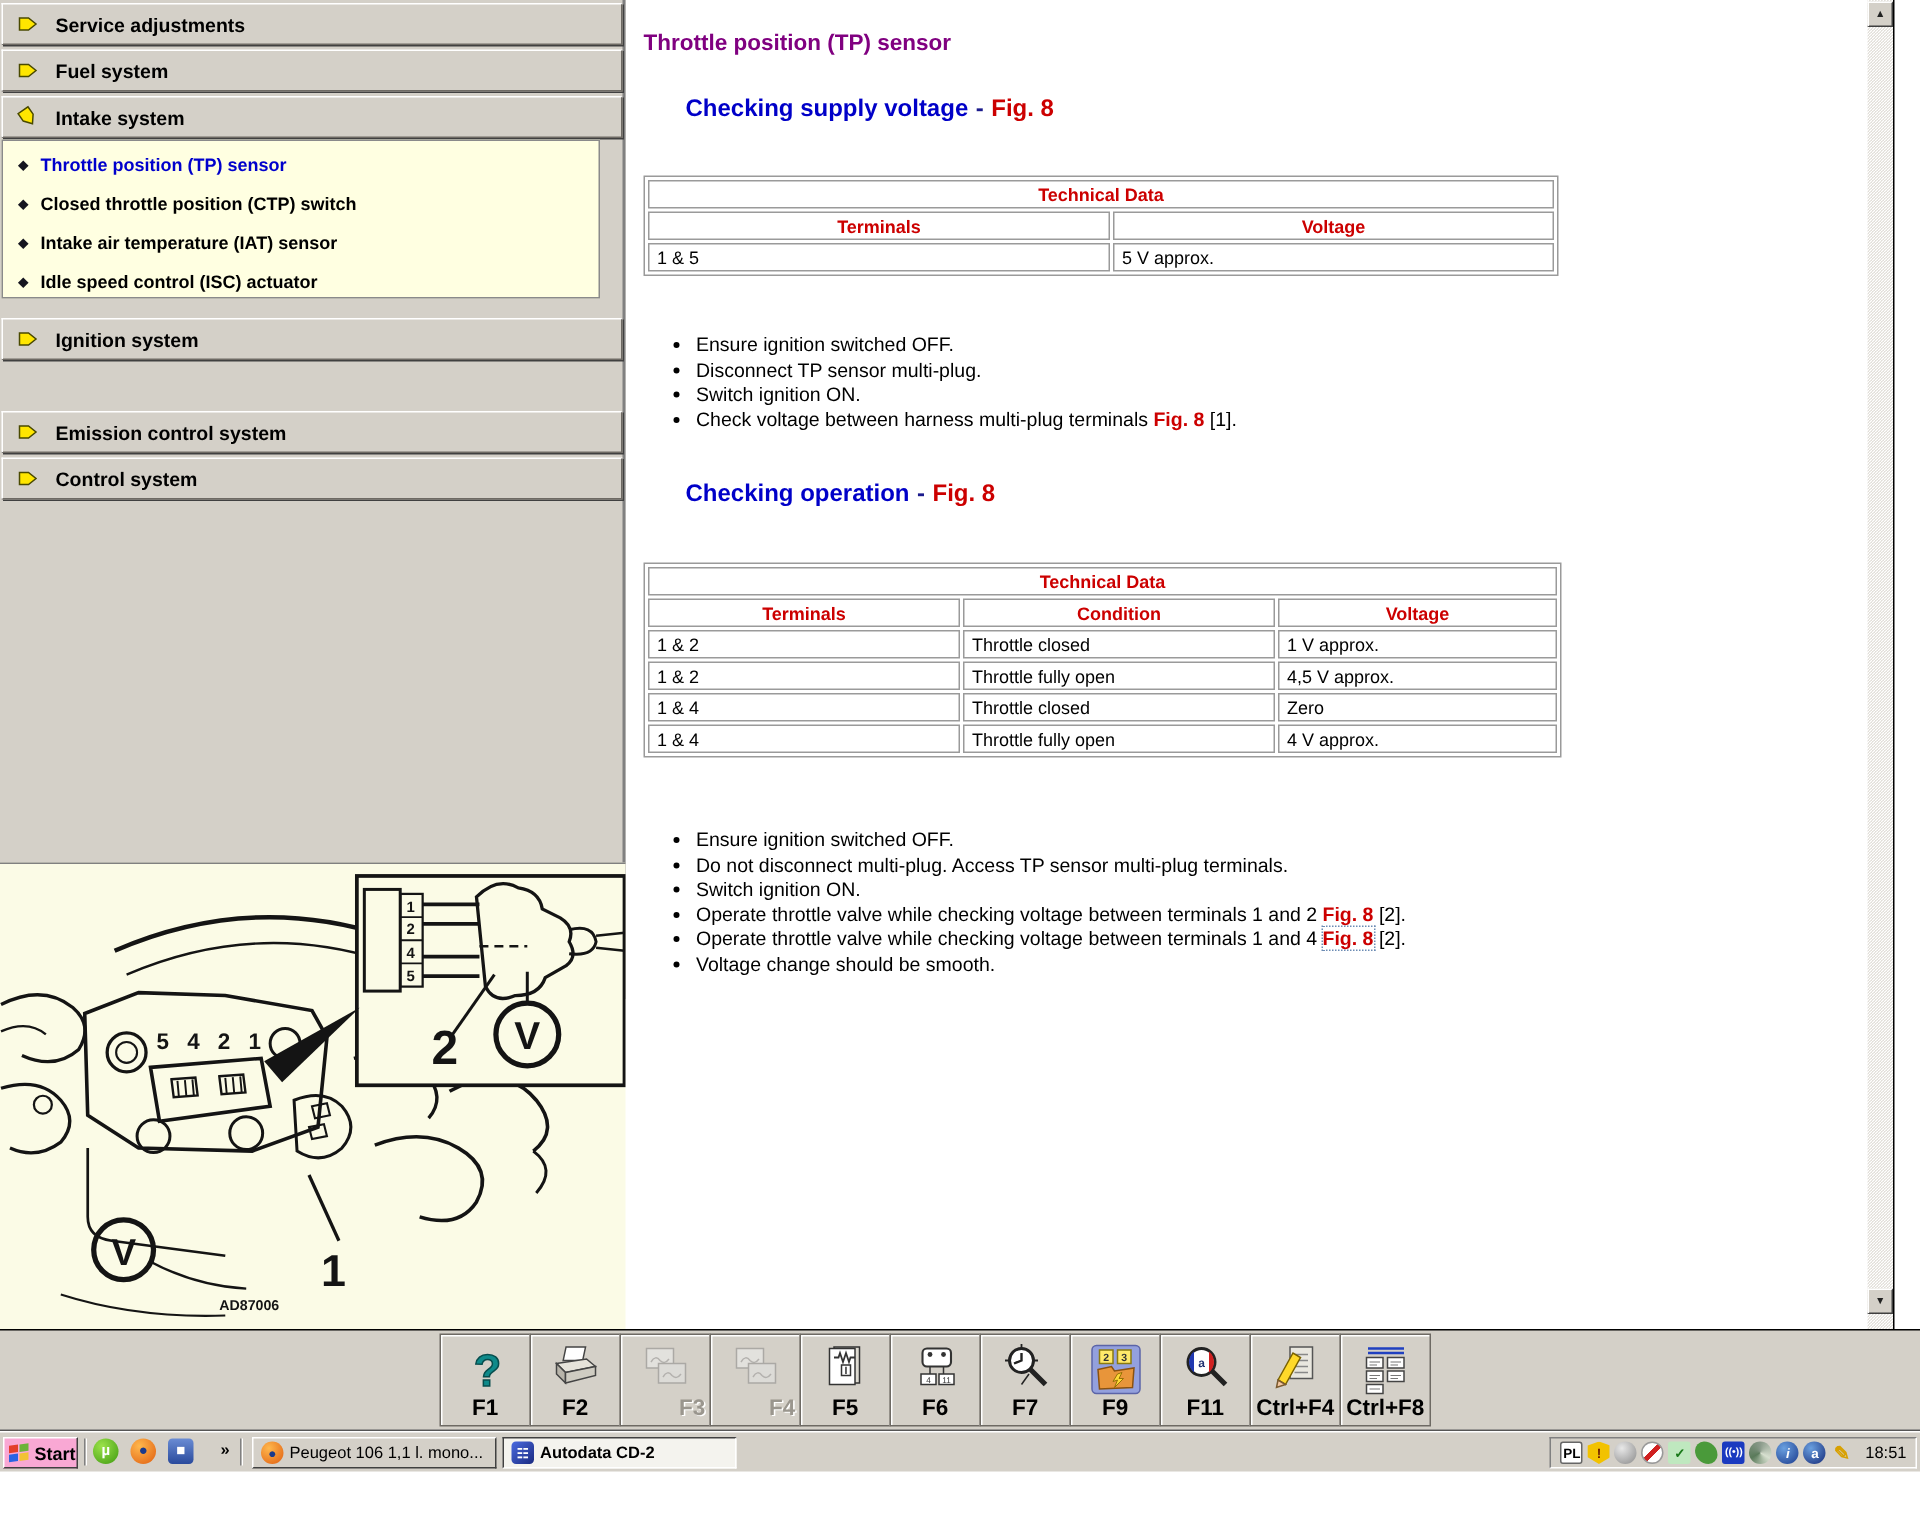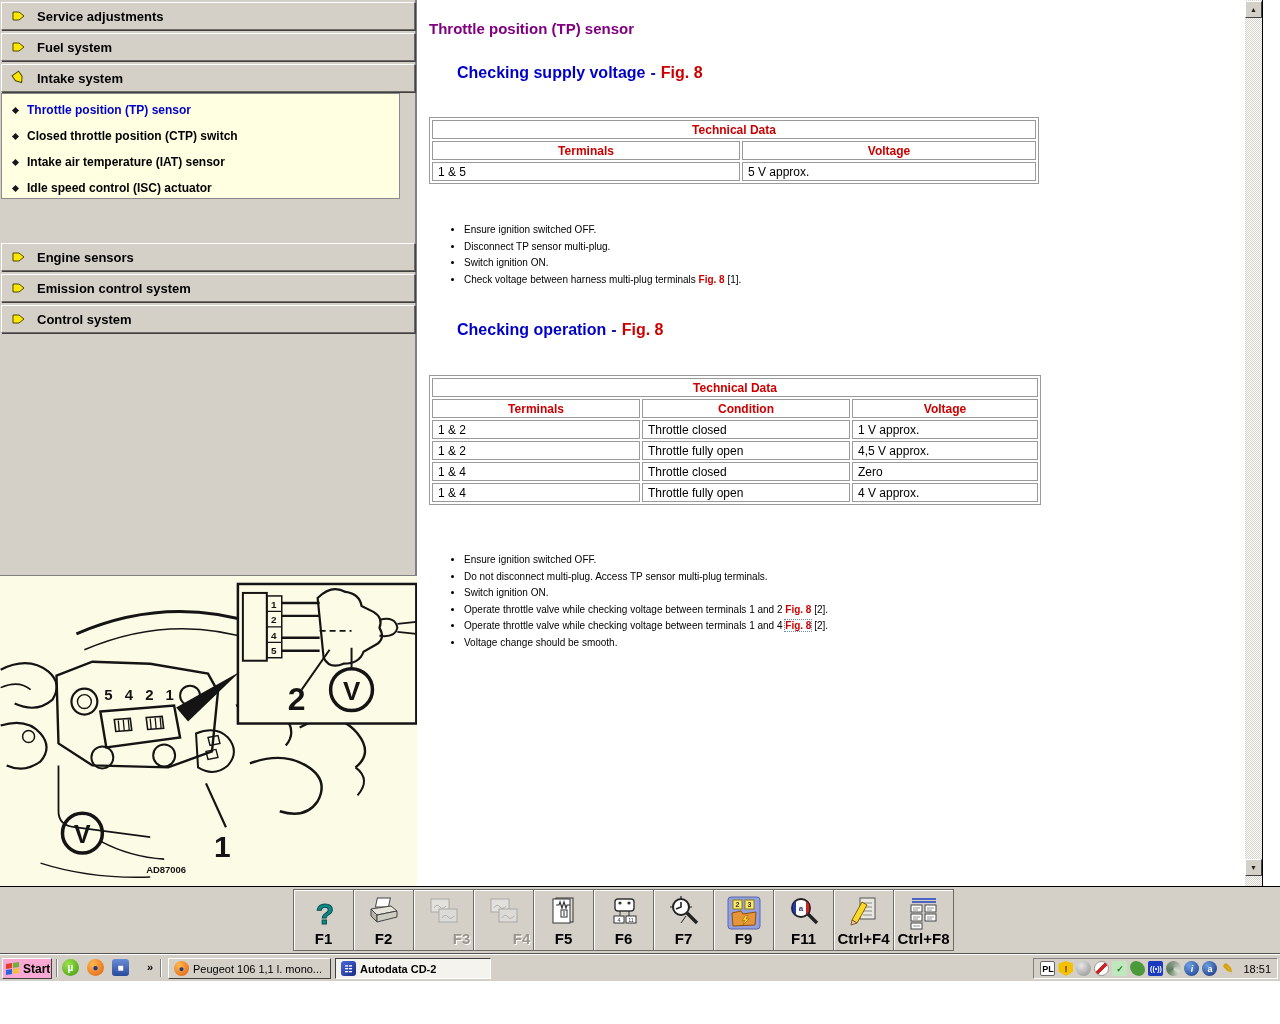--- a/index.html
+++ b/index.html
@@ -37,21 +37,21 @@
   .h2 { position:absolute; left:10px; font-size:16px; font-weight:bold; color:#0000c8;margin-left:28px; }
   .h2 .sep { color:#1a1a8c; margin-left:5px; }
   .figref { color:#cc0000; margin-left:5px; cursor:pointer; }
   table.dtable { position:absolute; left:10px; width:610px; table-layout:fixed;
                  border-collapse:separate; border-spacing:2px; background:#fff;
                  border:1px solid #9a9a9a; }
   table.dtable td { border:1px solid #9a9a9a; background:#fff; font-size:12px;
                     height:19px; padding:1px 5px; overflow:hidden; white-space:nowrap; }
   table.dtable td.tt, table.dtable td.th { color:#cc0000; font-weight:bold; text-align:center; }
   ul.bullets { position:absolute; left:30px; margin:0; padding-left:15px;
-               font-size:10px; line-height:16.5px; color:#000; }
+               font-size:13px; line-height:16.5px; color:#000; }
   ul.bullets li { padding:0; margin:0; }
   .figlink { color:#cc0000; font-weight:bold; cursor:pointer; }
   .figlink.focusbox { outline:1px dotted #6c8cb4; }
 
   
   #vscroll { position:absolute; left:1245px; top:0; width:17px; height:886px;
              background-color:#fff;
              background-image:
                linear-gradient(45deg,#d6d2ca 25%,transparent 25%,transparent 75%,#d6d2ca 75%),
                linear-gradient(45deg,#d6d2ca 25%,transparent 25%,transparent 75%,#d6d2ca 75%);
@@ -149,27 +149,27 @@
     <div class="subitem" style="top:55px">
       <span class="diamond"></span>
       <span>Intake air temperature (IAT) sensor</span>
     </div>
     <div class="subitem" style="top:81px">
       <span class="diamond"></span>
       <span>Idle speed control (ISC) actuator</span>
     </div>
   </div>
 
-  <div class="sec" style="top:243px">
+  <div class="sec" style="top:212px">
     <span class="arrow">
         <svg width="15" height="14">
           <path d="M2 3 L8 3 L13 7 L8 11 L2 11 Z" fill="#ffe600" stroke="#4a4a00" stroke-width="1"></path>
         </svg>
       </span>
-    <span>Engine sensors</span>
+    <span>Ignition system</span>
   </div>
   <div class="sec" style="top:274px">
     <span class="arrow">
         <svg width="15" height="14">
           <path d="M2 3 L8 3 L13 7 L8 11 L2 11 Z" fill="#ffe600" stroke="#4a4a00" stroke-width="1"></path>
         </svg>
       </span>
     <span>Emission control system</span>
   </div>
   <div class="sec" style="top:305px">

